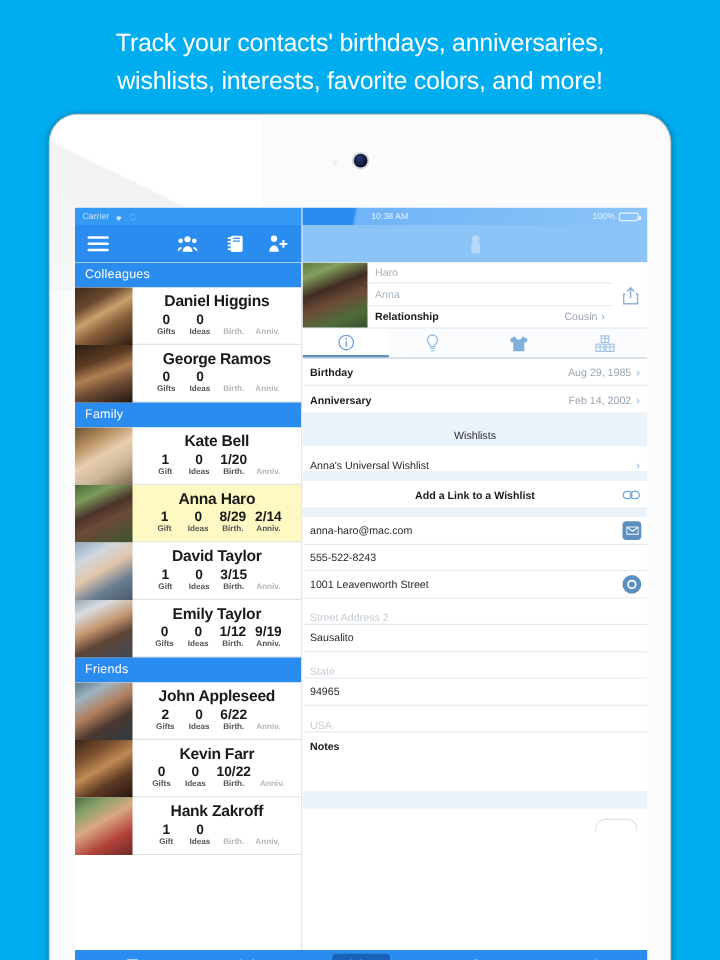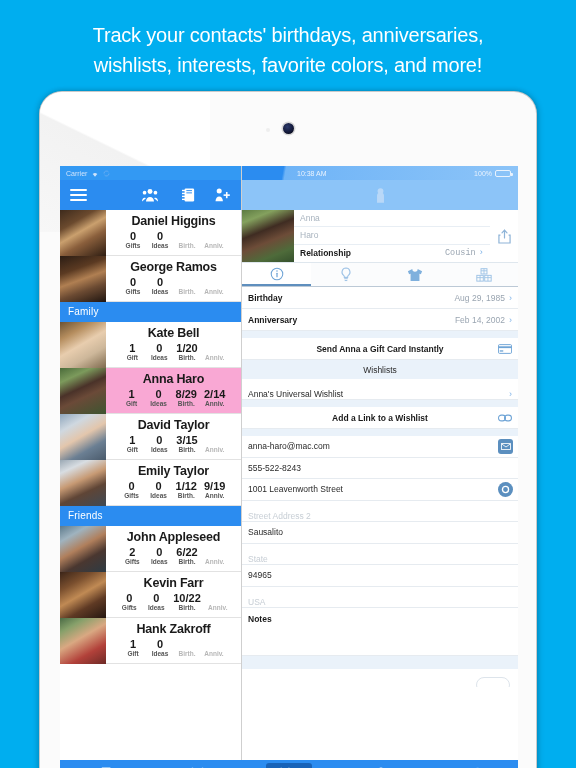--- a/index.html
+++ b/index.html
@@ -81,21 +81,21 @@
   .contacts-scroll { flex: 1; overflow: hidden; background: #fff; }
   .section-head {
     background: #2b8cf0; color: #ffffff;
     font-size: 10px; padding: 4px 8px 5px;
     letter-spacing: 0.2px;
   }
   .contact-row {
     display: flex; align-items: stretch; height: 46px;
     border-bottom: 1px solid #e2e2e2; background: #fff;
   }
-  .contact-row.selected { background: #f9a8d4; }
+  .contact-row.selected { background: #fef9c3; }
   .avatar {
     width: 46px; height: 46px; flex: 0 0 46px;
     background-size: cover; background-position: center;
   }
   .contact-info {
     flex: 1; display: flex; flex-direction: column;
     align-items: center; justify-content: center; padding: 2px 4px 3px;
   }
   .contact-name {
     font-size: 12.5px; font-weight: 700; color: #1a1a1a;
@@ -136,21 +136,21 @@
   .hdr-card { display: flex; background: #fff; border-bottom: 1px solid #dfe7ee; }
   .hdr-photo { width: 52px; height: 52px; flex: 0 0 52px; background-size: cover; background-position: center 25%; }
   .hdr-fields { flex: 1; min-width: 0; display: flex; flex-direction: column; }
   .hdr-fields .fld {
     height: 17.3px; display: flex; align-items: center;
     padding: 0 6px; border-bottom: 1px solid #e8eef4;
     font-size: 8.5px; color: #a9b4bf;
   }
   .hdr-fields .fld:last-child { border-bottom: none; }
   .hdr-fields .fld.rel { color: #1a1a1a; font-weight: 700; justify-content: space-between; }
-  .rel-val { color: #9aa5b1; font-weight: 400; display: flex; align-items: center; gap: 3px; font-family: Liberation Mono, monospace; }
+  .rel-val { color: #9aa5b1; font-weight: 400; display: flex; align-items: center; gap: 3px; }
   .chev { color: #7fb3e8; font-size: 9px; }
   .share-col {
     width: 28px; flex: 0 0 28px; display: flex; align-items: center; justify-content: center;
   }
 
   .tabs {
     display: flex; height: 24px; background: #fbfcfd;
     border-bottom: 1px solid #bcc9d6;
   }
   .tab {
@@ -286,20 +286,21 @@
               <circle cx="5" cy="3.2" r="3" fill="#fff"></circle>
               <path d="M0.6 15.5c0-3.4 2-5.8 4.4-5.8s4.4 2.4 4.4 5.8z" fill="#fff"></path>
               <rect x="13" y="4.4" width="1.9" height="7.4" fill="#fff"></rect>
               <rect x="10.2" y="7.2" width="7.4" height="1.9" fill="#fff"></rect>
             </svg>
           </div>
         </div>
 
         <div class="contacts-scroll">
 
+          <div class="section-head">Colleagues</div>
 
           <div class="contact-row">
             <div class="avatar" style="background-image:linear-gradient(150deg,#3d2a1c 0%,#6b4a2e 28%,#caa06e 46%,#8a5f3c 64%,#2e1d12 100%)"></div>
             <div class="contact-info">
               <div class="contact-name">Daniel Higgins</div>
               <div class="stats">
                 <div class="stat">
                   <div class="val">0</div>
                   <div class="lbl">Gifts</div>
                 </div>
@@ -545,22 +546,22 @@
               <path d="M2.2 16V8.4a3.8 3.8 0 0 1 7.6 0V16z" fill="#b9d8f8"></path>
             </svg>
           </span>
         </div>
 
         <div class="detail-scroll">
 
           <div class="hdr-card">
             <div class="hdr-photo" style="background-image:linear-gradient(158deg,#5c7a42 0%,#84a15e 18%,#3f2c22 40%,#6d4c38 58%,#4e6b3a 80%,#35502c 100%)"></div>
             <div class="hdr-fields">
+              <div class="fld">Haro</div>
               <div class="fld">Anna</div>
-              <div class="fld">Haro</div>
               <div class="fld rel">
                 <span>Relationship</span>
                 <span class="rel-val">
                   <span>Cousin</span>
                   <span class="chev">›</span>
                 </span>
               </div>
             </div>
             <div class="share-col">
               <span>
@@ -622,30 +623,20 @@
           <div class="drow">
             <span>Anniversary</span>
             <span class="dval">
               <span>Feb 14, 2002</span>
               <span class="chev">›</span>
             </span>
           </div>
 
           <div class="spacer-gap"></div>
 
-          <div class="action-row">
-            <span>Send Anna a Gift Card Instantly</span>
-            <span class="tail">
-              <svg width="14" height="10" viewBox="0 0 16 11">
-                <rect x="0.5" y="0.5" width="15" height="10" rx="1.3" fill="none" stroke="#6fa4d6" stroke-width="1.1"></rect>
-                <rect x="0.5" y="2.4" width="15" height="2.1" fill="#6fa4d6"></rect>
-                <rect x="2" y="7" width="4" height="1.5" fill="#6fa4d6"></rect>
-              </svg>
-            </span>
-          </div>
 
           <div class="center-head">Wishlists</div>
 
           <div class="list-row">
             <span>Anna's Universal Wishlist</span>
             <span class="chev">›</span>
           </div>
 
           <div class="spacer-gap"></div>
 

